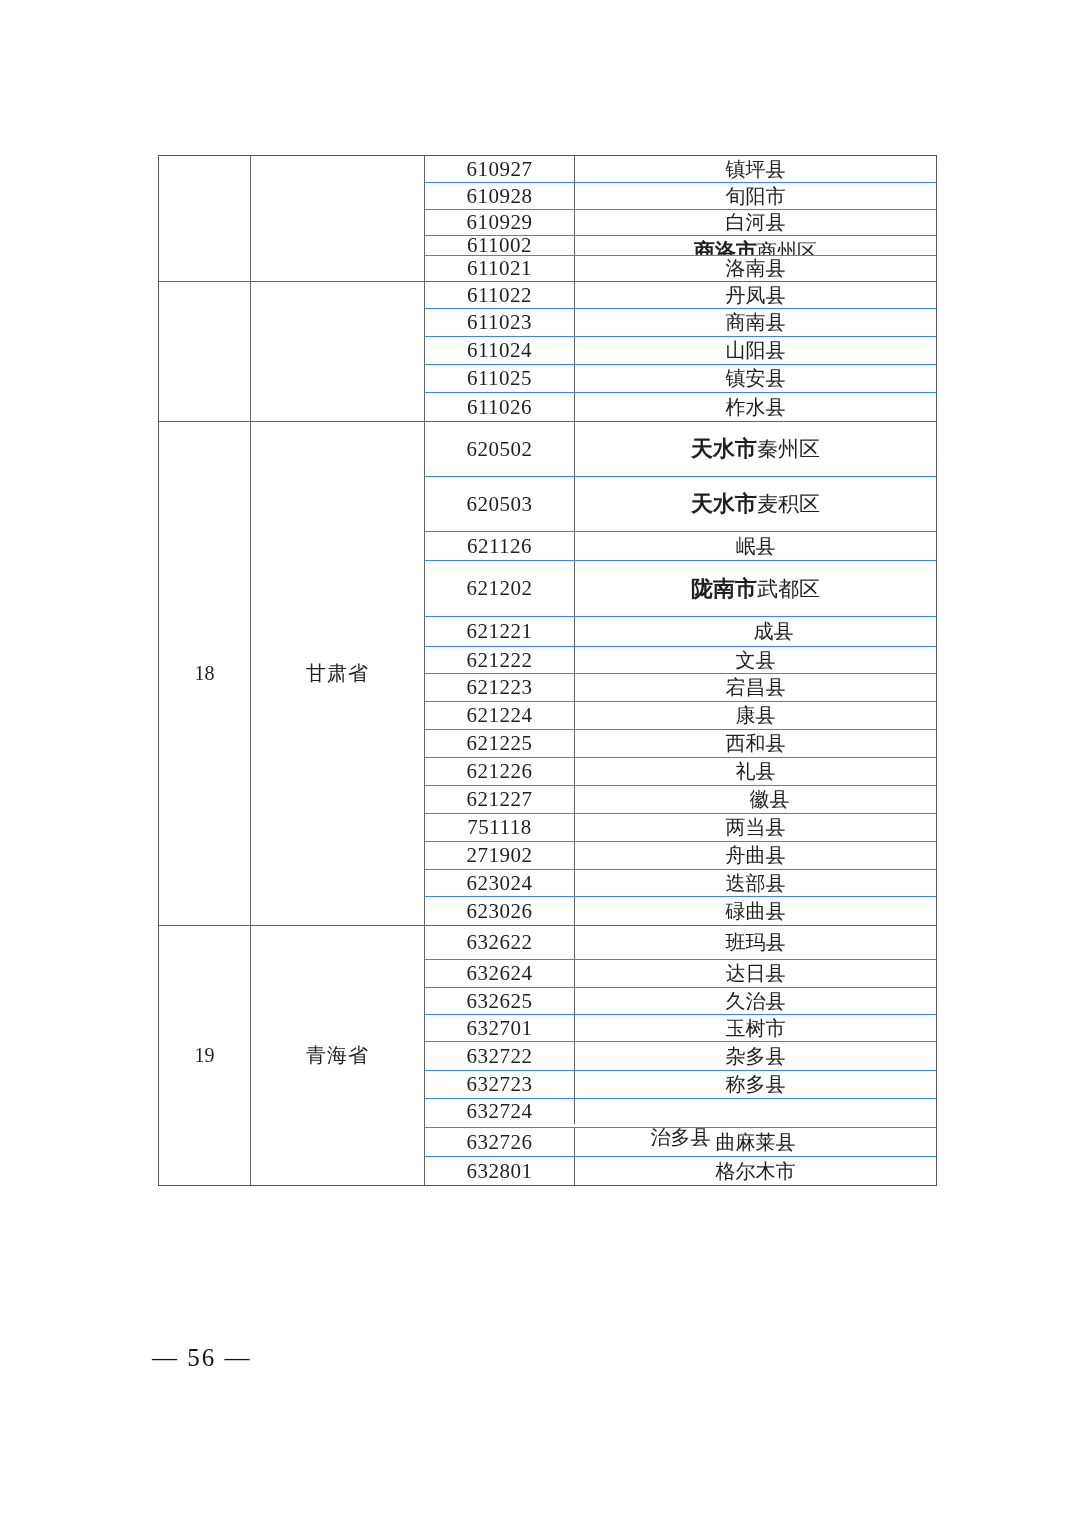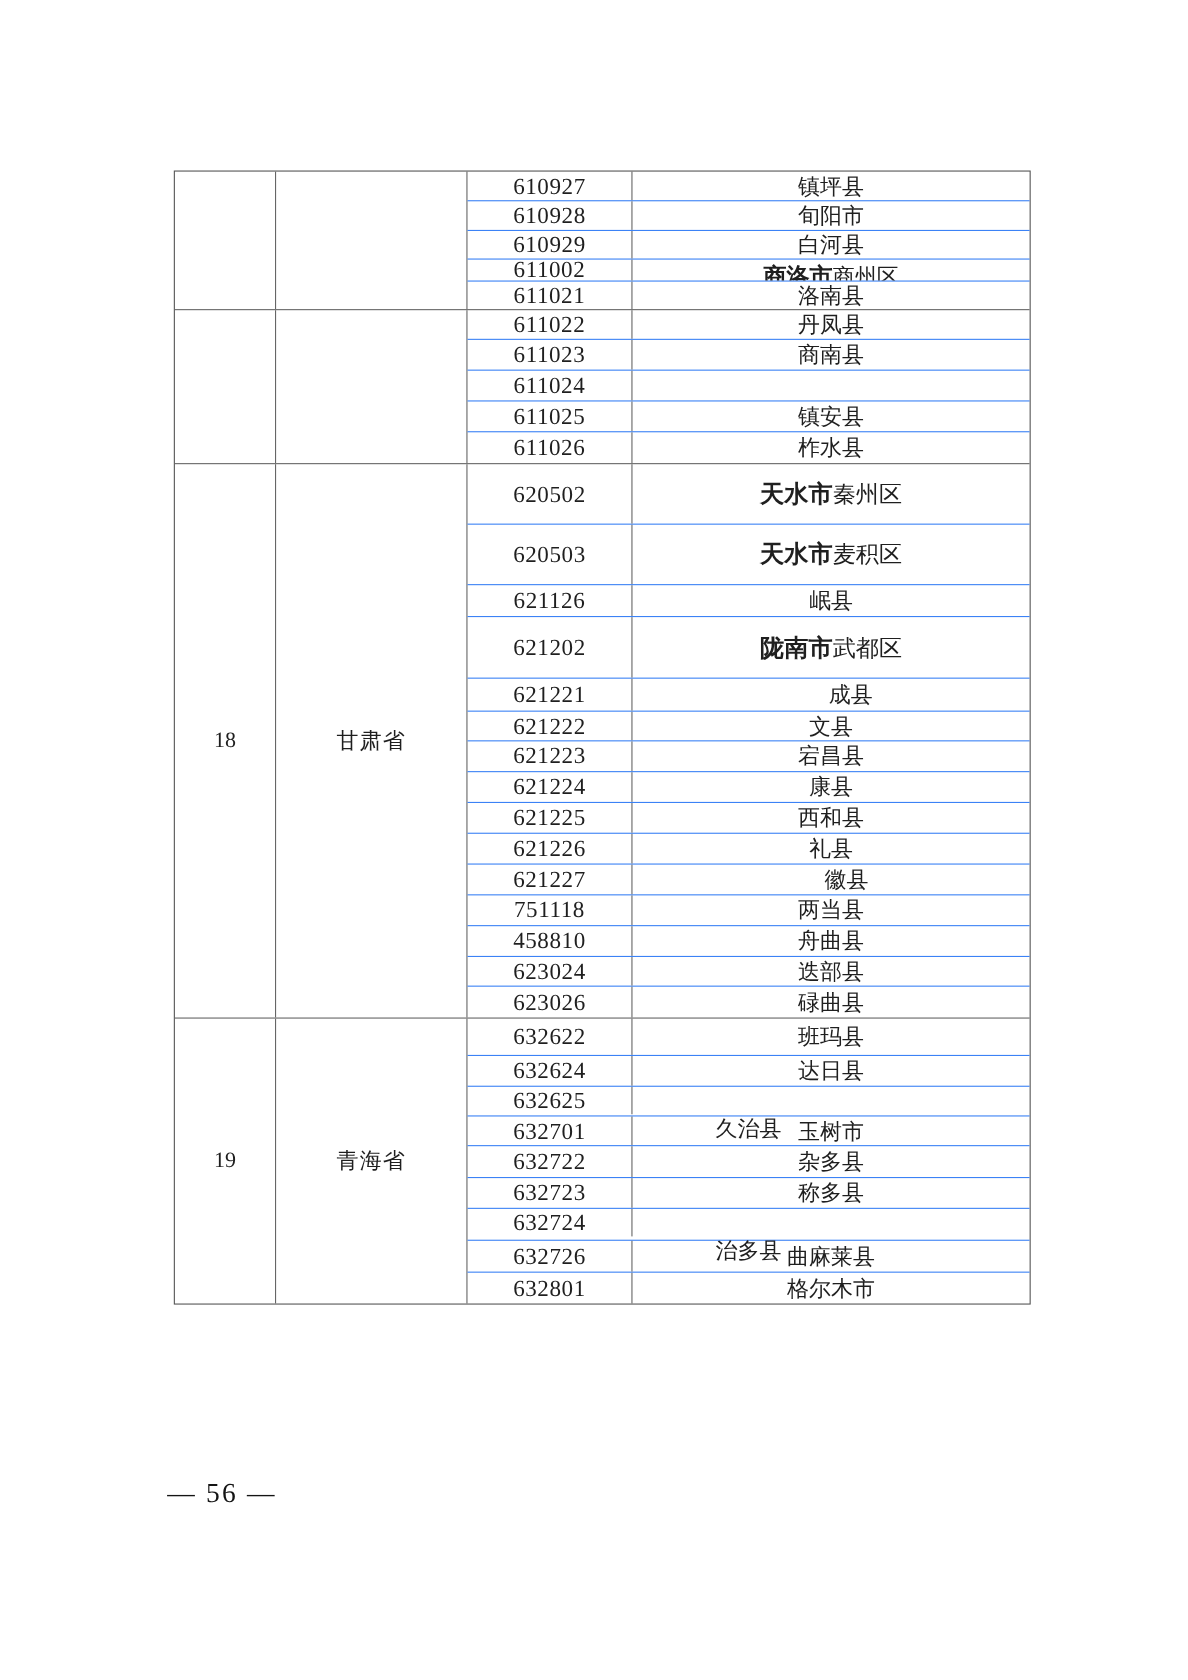--- a/index.html
+++ b/index.html
@@ -133,20 +133,23 @@
             </div>
           </div>
           <div class="trow" style="height: 28px;">
             <div class="cell-code">611023</div>
             <div class="cell-name">
               <span>商南县</span>
             </div>
           </div>
           <div class="trow" style="height: 28px;">
             <div class="cell-code">611024</div>
+            <div class="cell-name">
+              <span>山阳县</span>
+            </div>
           </div>
           <div class="trow" style="height: 28px;">
             <div class="cell-code">611025</div>
             <div class="cell-name">
               <span>镇安县</span>
             </div>
           </div>
           <div class="trow" style="height: 28px;">
             <div class="cell-code">611026</div>
             <div class="cell-name">
@@ -228,21 +231,21 @@
               <span>徽县</span>
             </div>
           </div>
           <div class="trow" style="height: 28px;">
             <div class="cell-code">751118</div>
             <div class="cell-name">
               <span>两当县</span>
             </div>
           </div>
           <div class="trow" style="height: 28px;">
-            <div class="cell-code">458810</div>
+            <div class="cell-code">271902</div>
             <div class="cell-name">
               <span>舟曲县</span>
             </div>
           </div>
           <div class="trow" style="height: 27px;">
             <div class="cell-code">623024</div>
             <div class="cell-name">
               <span>迭部县</span>
             </div>
           </div>
@@ -263,21 +266,21 @@
             <div class="cell-name">
               <span>班玛县</span>
             </div>
           </div>
           <div class="trow" style="height: 28px;">
             <div class="cell-code">632624</div>
             <div class="cell-name">
               <span>达日县</span>
             </div>
           </div>
-          <div class="trow" style="height: 27px; flex-direction: column;">
+          <div class="trow" style="height: 27px;">
             <div class="cell-code">632625</div>
             <div class="cell-name">
               <span>久治县</span>
             </div>
           </div>
           <div class="trow" style="height: 27px;">
             <div class="cell-code">632701</div>
             <div class="cell-name">
               <span>玉树市</span>
             </div>

